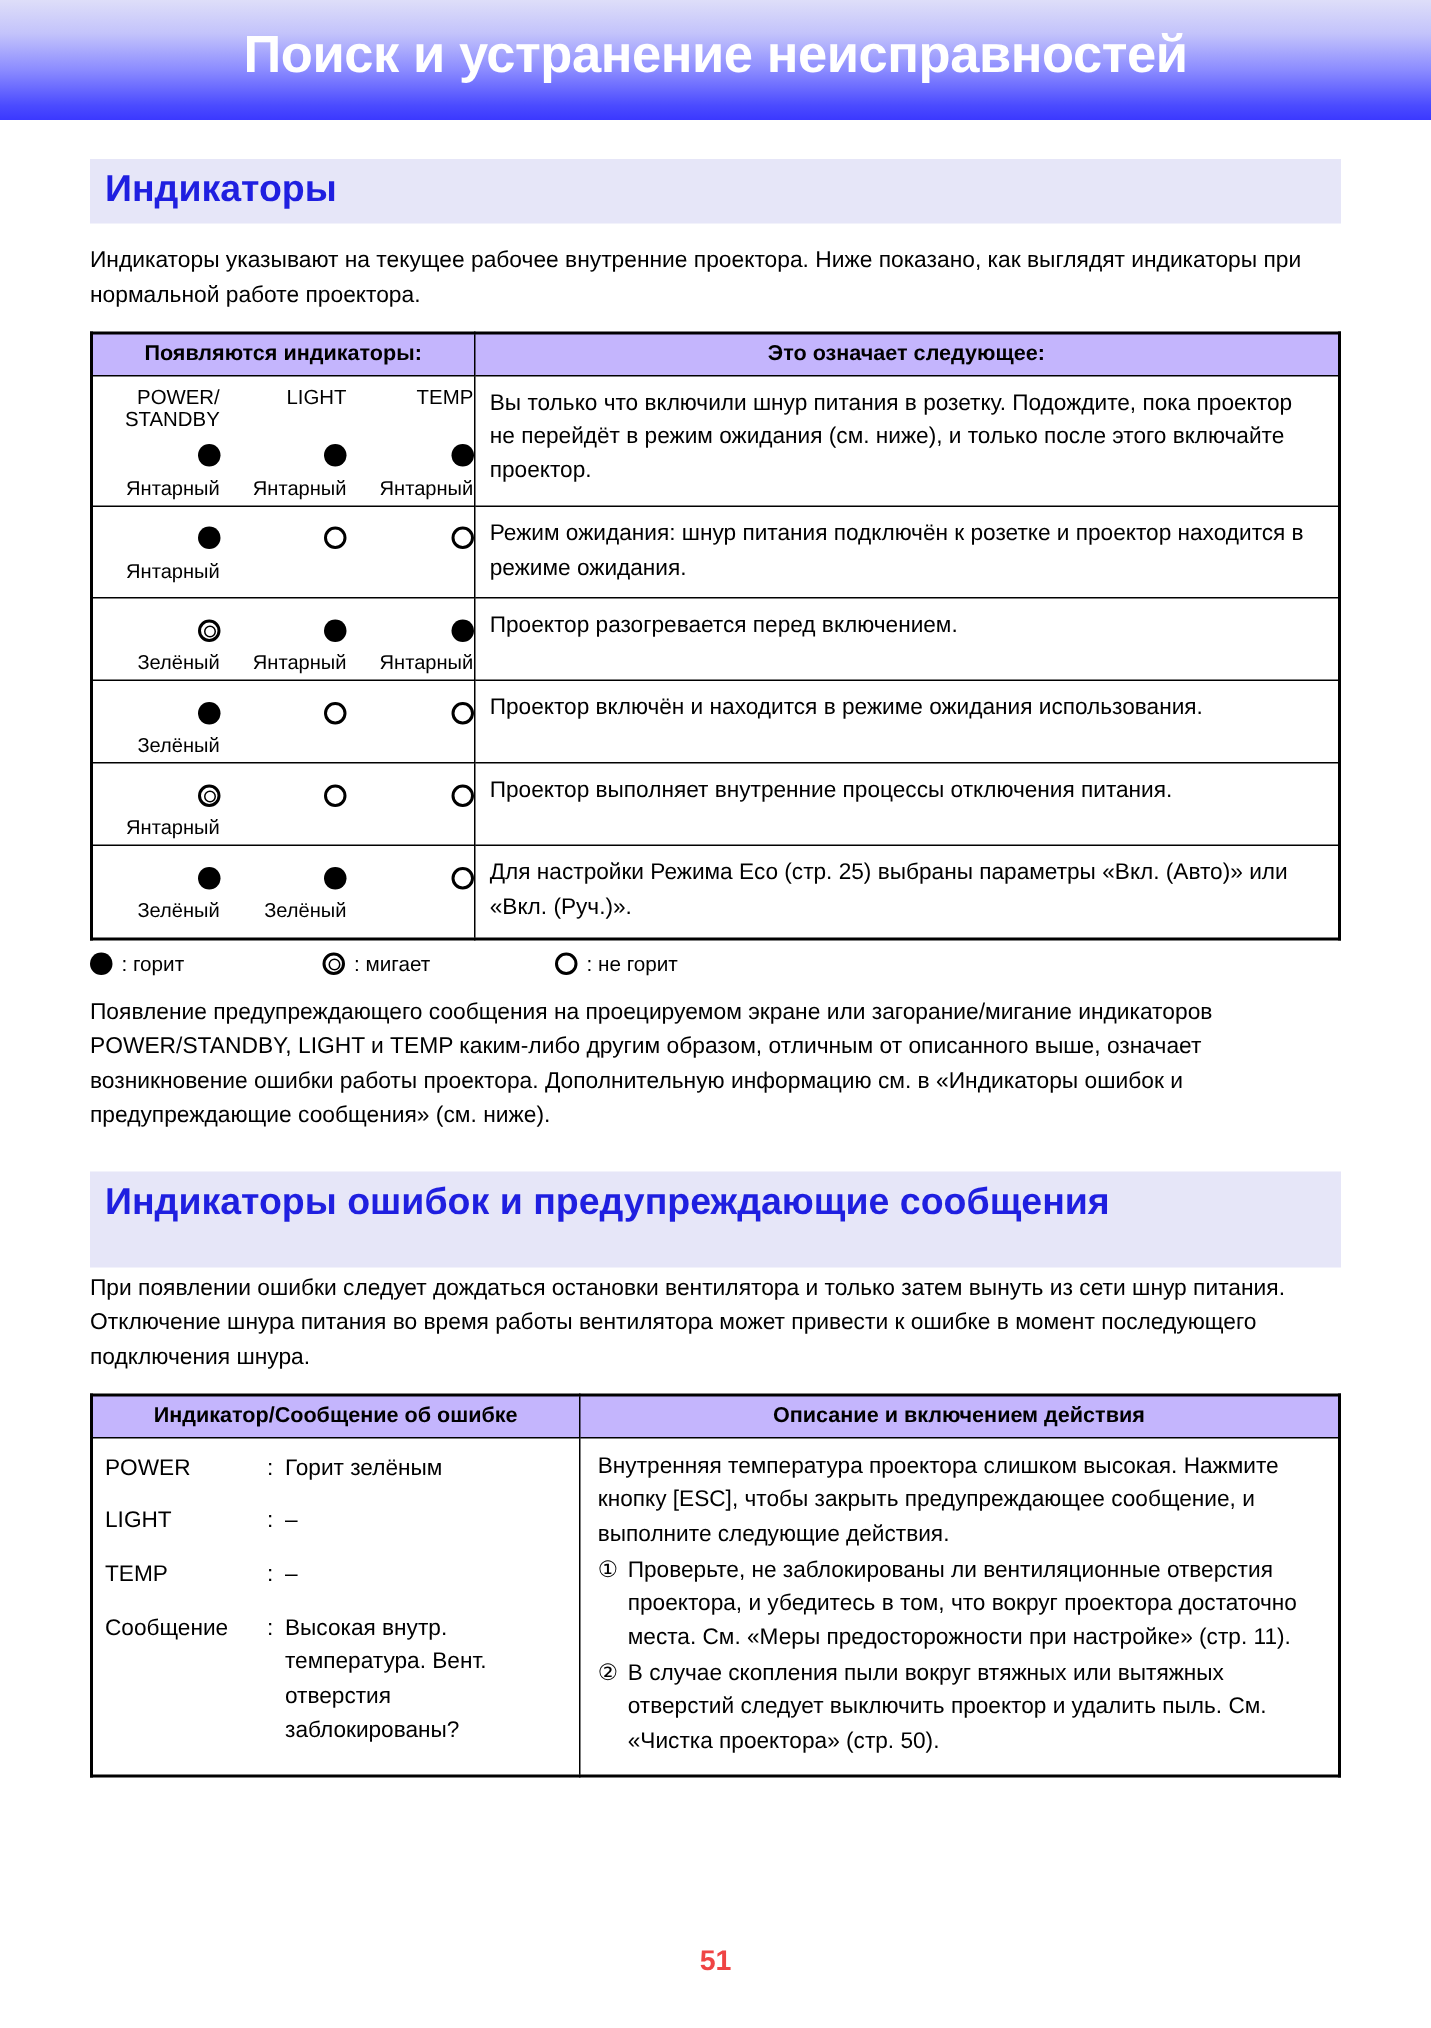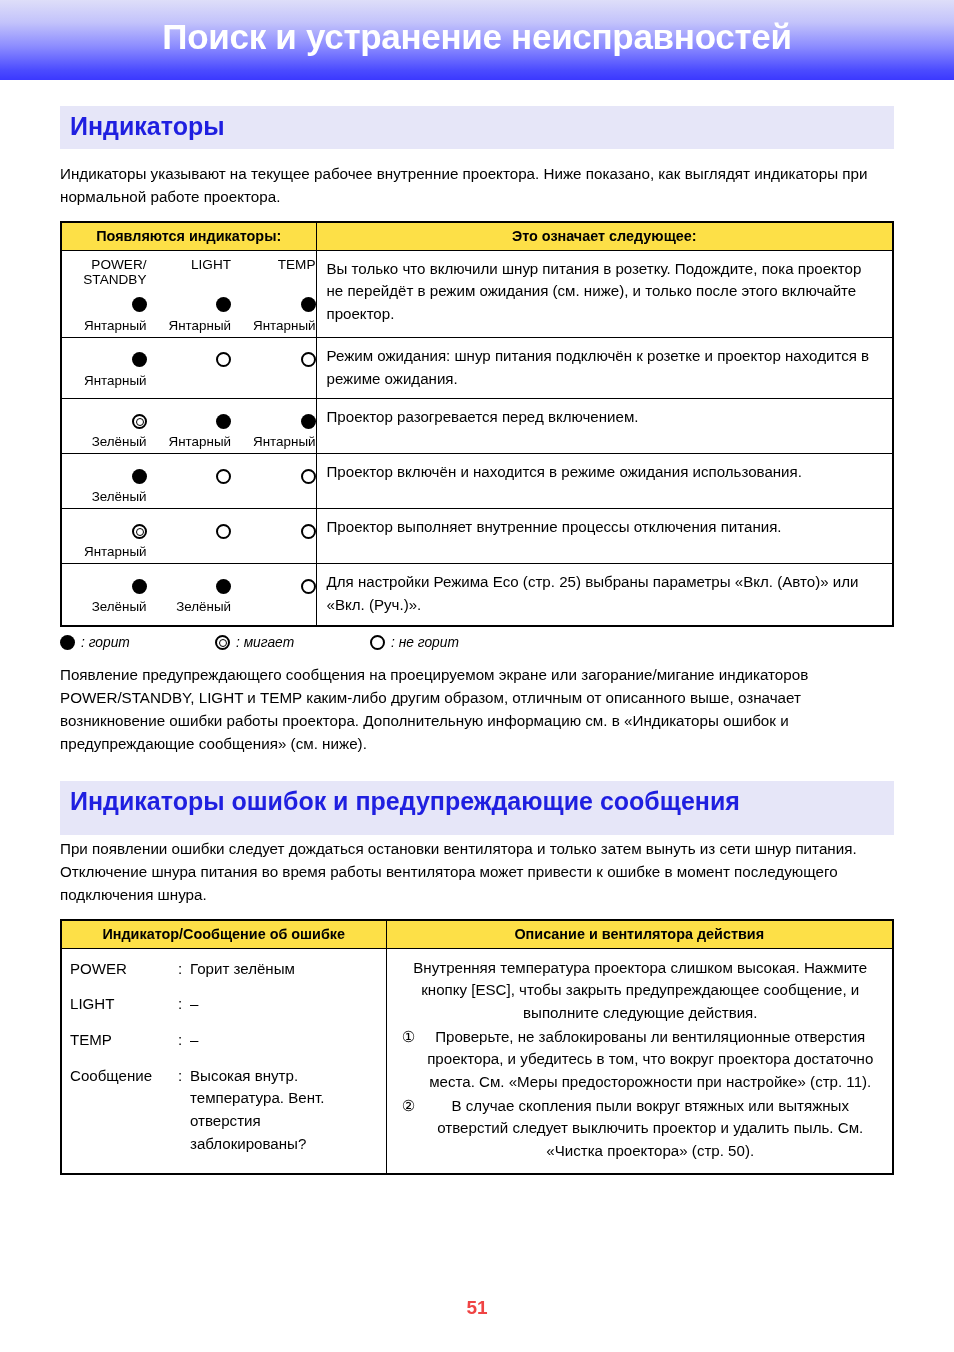--- a/index.html
+++ b/index.html
@@ -40,21 +40,21 @@
 
   .section-head {
     background: #e6e6f8;
     color: #1f1fe0;
     font-size: 25px;
     font-weight: bold;
     padding: 5px 10px 7px 10px;
     line-height: 1.22;
     margin-top: 26px;
   }
-  .section-head.two-line { padding-bottom: 18px; }
+  .section-head.two-line { padding-bottom: 28px; }
 
   p.body-text {
     font-size: 15.2px;
     line-height: 1.52;
     margin: 13px 0 0 0;
     text-align: left;
   }
   p.body-text.tight { margin-top: 2px; }
 
   
@@ -62,21 +62,21 @@
     border-collapse: collapse;
     width: 834px;
     margin-top: 13px;
     border: 2px solid #000;
   }
   table.doc th, table.doc td {
     border: 1px solid #000;
     vertical-align: top;
   }
   table.doc thead th {
-    background: #fde047;
+    background: #c4b5fd;
     font-size: 14.4px;
     font-weight: bold;
     text-align: center;
     padding: 5px 4px 6px 4px;
   }
 
   
   .t1 .col-ind  { width: 255px; }
   .t1 td.ind-cell { padding: 6px 0 4px 0; }
   .t1 td.desc-cell {
@@ -128,35 +128,33 @@
     border: 1.6px solid #000;
     border-radius: 50%;
   }
 
   
   .legend {
     display: flex;
     margin-top: 8px;
     font-size: 13.8px;
     align-items: center;
-    font-style: italic;
   }
   .legend .item { display: flex; align-items: center; }
   .legend .item .lg-txt { margin-left: 6px; }
   .legend .item:nth-child(1) { width: 155px; }
   .legend .item:nth-child(2) { width: 155px; }
 
   
   .t2 .col-err { width: 325px; }
   .t2 td.err-cell  { padding: 9px 6px 10px 8px; }
   .t2 td.act-cell  {
     padding: 8px 10px 10px 12px;
     font-size: 15.1px;
     line-height: 1.5;
-    text-align: center;
   }
   .err-row {
     display: flex;
     font-size: 15.1px;
     line-height: 1.5;
     margin-bottom: 13px;
   }
   .err-row:last-child { margin-bottom: 0; justify-content: center; }
   .err-label { width: 108px; flex: 0 0 108px; }
   .err-colon { width: 12px; flex: 0 0 12px; }
@@ -324,21 +322,21 @@
   <p class="body-text">Появление предупреждающего сообщения на проецируемом экране или загорание/мигание индикаторов POWER/STANDBY, LIGHT и TEMP каким-либо другим образом, отличным от описанного выше, означает возникновение ошибки работы проектора. Дополнительную информацию см. в «Индикаторы ошибок и предупреждающие сообщения» (см. ниже).</p>
 
   <div class="section-head two-line">Индикаторы ошибок и предупреждающие сообщения</div>
 
   <p class="body-text tight">При появлении ошибки следует дождаться остановки вентилятора и только затем вынуть из сети шнур питания. Отключение шнура питания во время работы вентилятора может привести к ошибке в момент последующего подключения шнура.</p>
 
   <table class="doc t2">
     <thead>
       <tr>
         <th class="col-err">Индикатор/Сообщение об ошибке</th>
-        <th>Описание и вентилятора действия</th>
+        <th>Описание и включением действия</th>
       </tr>
     </thead>
     <tbody>
       <tr>
         <td class="err-cell">
           <div class="err-row">
             <span class="err-label">POWER</span>
             <span class="err-colon">:</span>
             <span class="err-value">Горит зелёным</span>
           </div>

